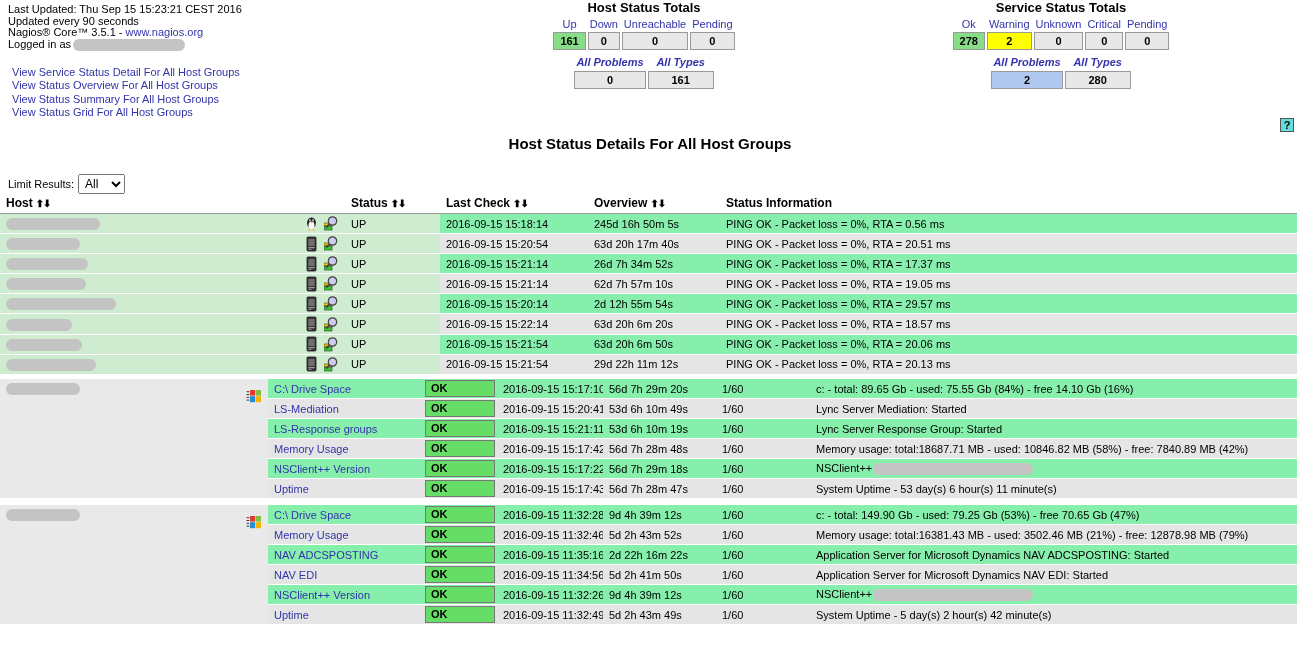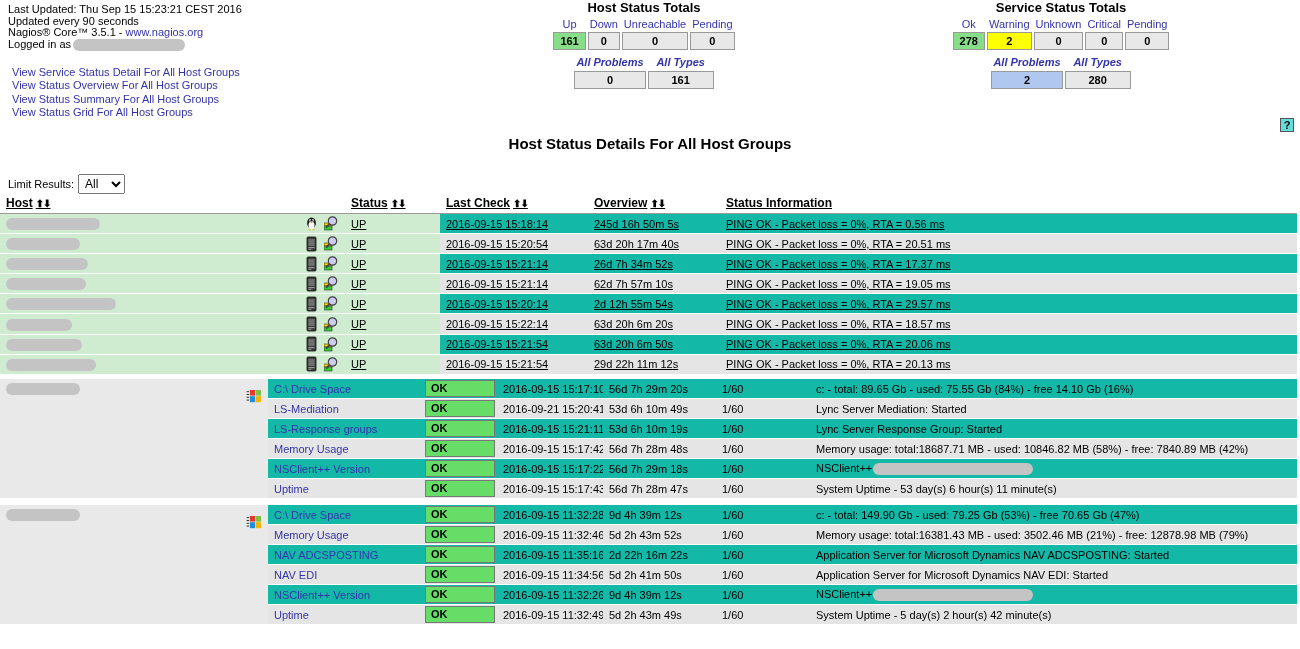--- a/index.html
+++ b/index.html
@@ -115,21 +115,21 @@
   .sortarrows { font-size: 10px; letter-spacing: -1px; margin-left: 3px; }
 
   
   .c-host    { width: 345px; }
   .c-status  { width: 95px; }
   .c-check   { width: 148px; }
   .c-dur     { width: 132px; }
   .c-info    { width: auto; }
 
   .bg-up   { background: #cfebd0; }
-  .bg-lt   { background: #14b8a6; }
+  .bg-lt   { background: #86efac; }
   .bg-md   { background: #e5e5e5; }
 
   td.hostcell { position: relative; padding-right: 4px; }
   .host-icons {
     position: absolute; right: 6px; top: 50%;
     transform: translateY(-50%);
     display: flex; align-items: center; gap: 5px;
   }
 
   
@@ -244,21 +244,21 @@
   <div class="help-icon">?</div>
 </div>
 
 <div class="page-title">Host Status Details For All Host Groups</div>
 
 <div class="limit-row">
   <span>Limit Results:</span>
   <select id="limit-select"><option value="All">All</option><option value="10">10</option><option value="25">25</option><option value="50">50</option><option value="100">100</option></select>
 </div>
 
-<table class="status-table" id="host-table" style="top:194px;text-decoration:underline;">
+<table class="status-table" id="host-table" style="top:194px;">
   <colgroup>
     <col class="c-host">
       <col class="c-status">
       <col class="c-check">
       <col class="c-dur">
       <col class="c-info">
   </colgroup>
   <thead>
     <tr>
       <th><span>Host</span><span class="sortarrows">⬆⬇</span></th>
@@ -469,21 +469,21 @@
           <td class="bg-lt">2016-09-15 15:17:10</td>
           <td class="bg-lt">56d 7h 29m 20s</td>
           <td class="bg-lt">1/60</td>
           <td class="bg-lt">c: - total: 89.65 Gb - used: 75.55 Gb (84%) - free 14.10 Gb (16%)</td>
         </tr>
         <tr>
           <td class="bg-md"><span class="svc-name">LS-Mediation</span></td>
           <td class="badge-cell bg-md">
             <span class="ok-badge">OK</span>
           </td>
-          <td class="bg-md">2016-09-21 15:20:41</td>
+          <td class="bg-md">2016-09-15 15:20:41</td>
           <td class="bg-md">53d 6h 10m 49s</td>
           <td class="bg-md">1/60</td>
           <td class="bg-md">Lync Server Mediation: Started</td>
         </tr>
         <tr>
           <td class="bg-lt"><span class="svc-name">LS-Response groups</span></td>
           <td class="badge-cell bg-lt">
             <span class="ok-badge">OK</span>
           </td>
           <td class="bg-lt">2016-09-15 15:21:11</td>

